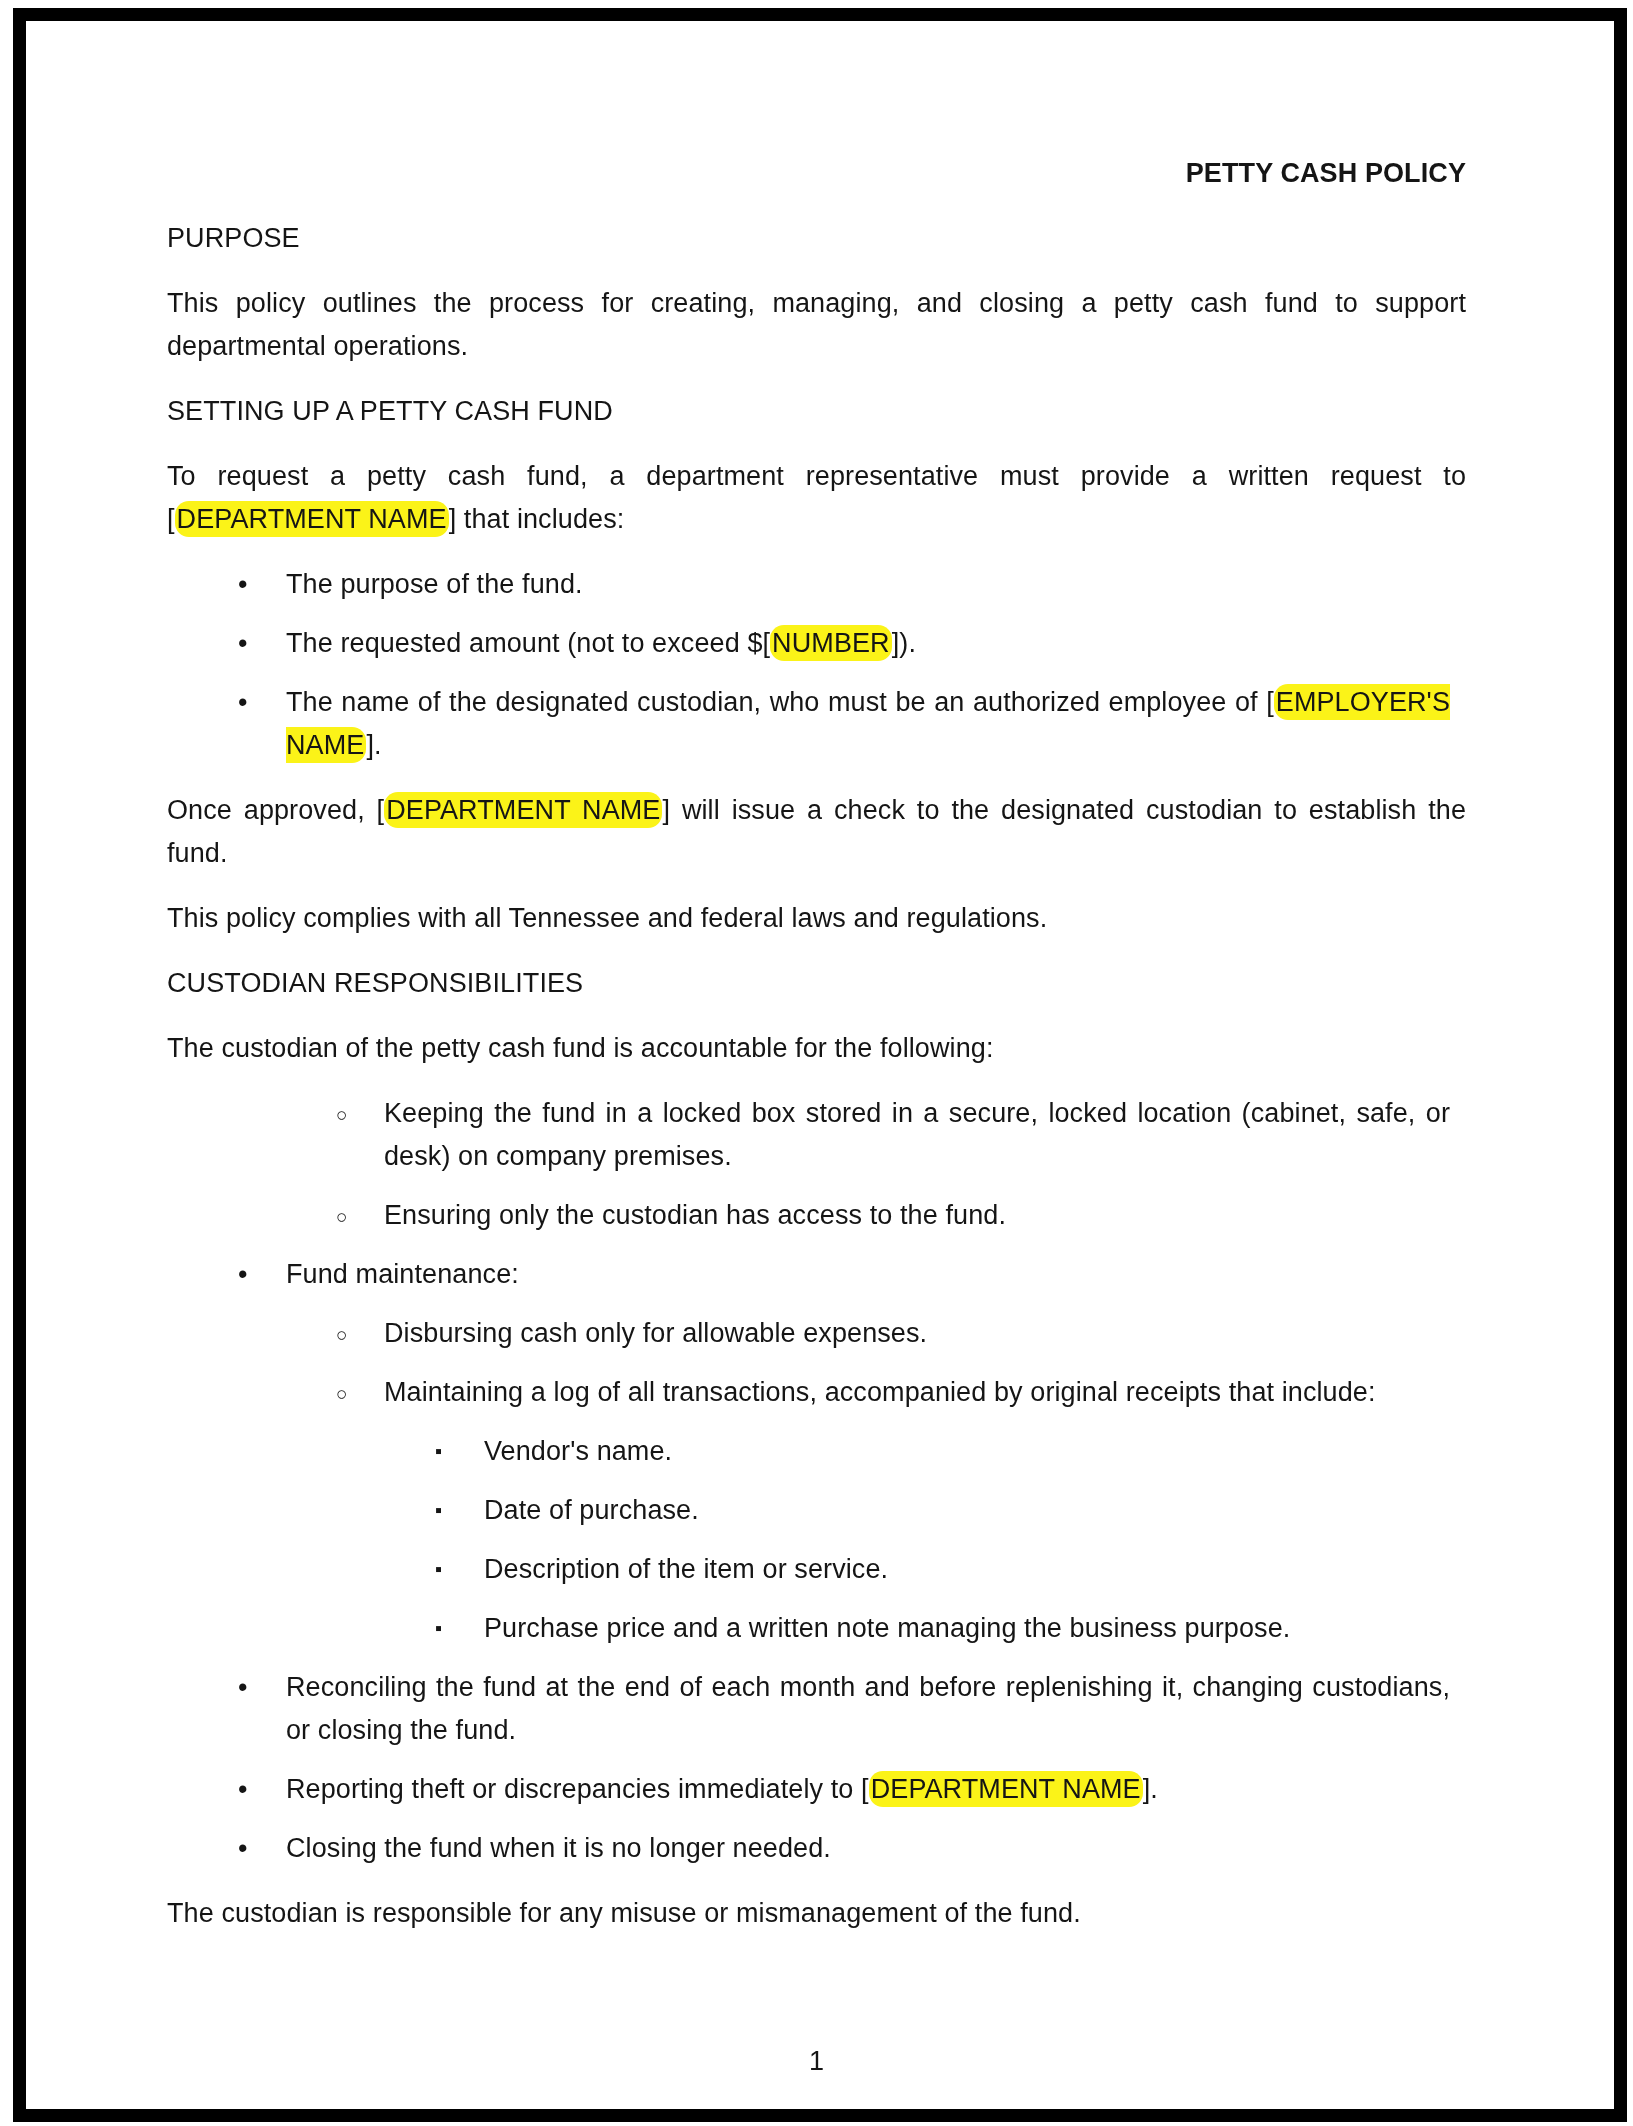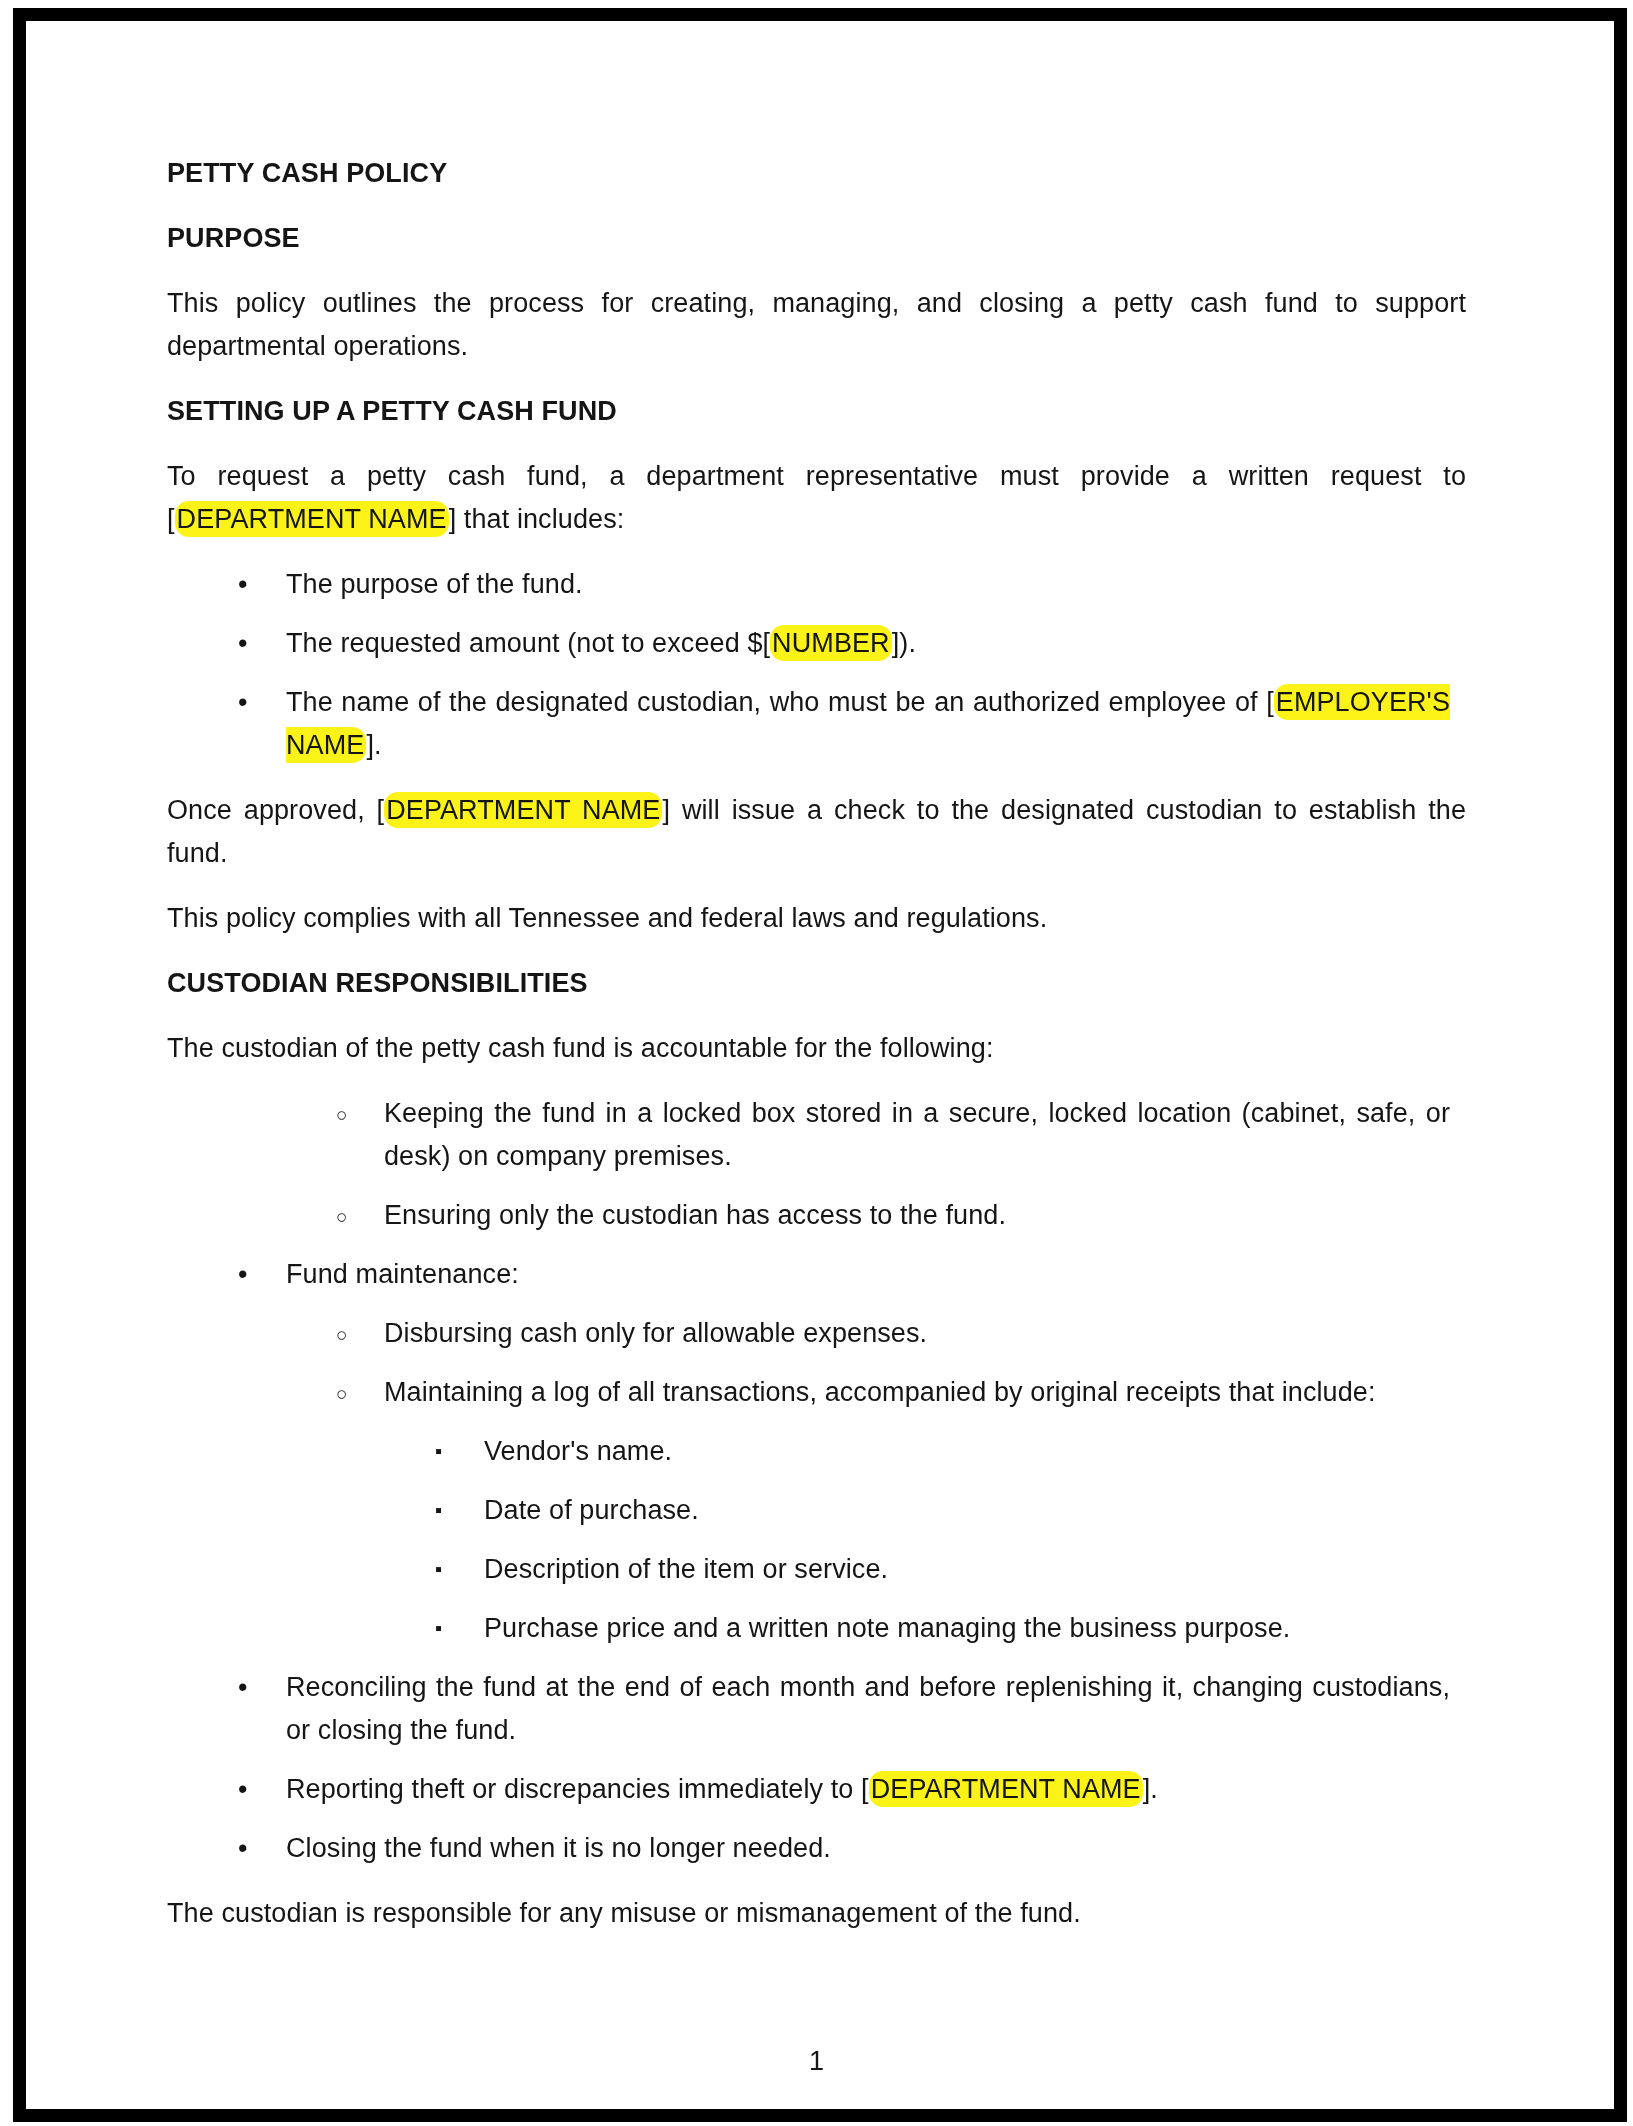--- a/index.html
+++ b/index.html
@@ -20,26 +20,26 @@
   }
   .content {
     position: absolute;
     top: 0; left: 0; right: 0;
     padding: 152px 167px 0 167px;
     font-size: 27px;
     line-height: 43px;
     letter-spacing: 0.1px;
   }
   .doc-title {
-    text-align: left;
+    text-align: right;
     font-weight: bold;
     margin: 0 0 22px 0;
   }
   .heading {
-    font-weight: bold;
+    font-weight: normal;
     margin: 0 0 22px 0;
     text-align: left;
   }
   p.para {
     margin: 0 0 22px 0;
     text-align: justify;
   }
   .list { margin: 0 0 22px 0; }
   .li {
     position: relative;

